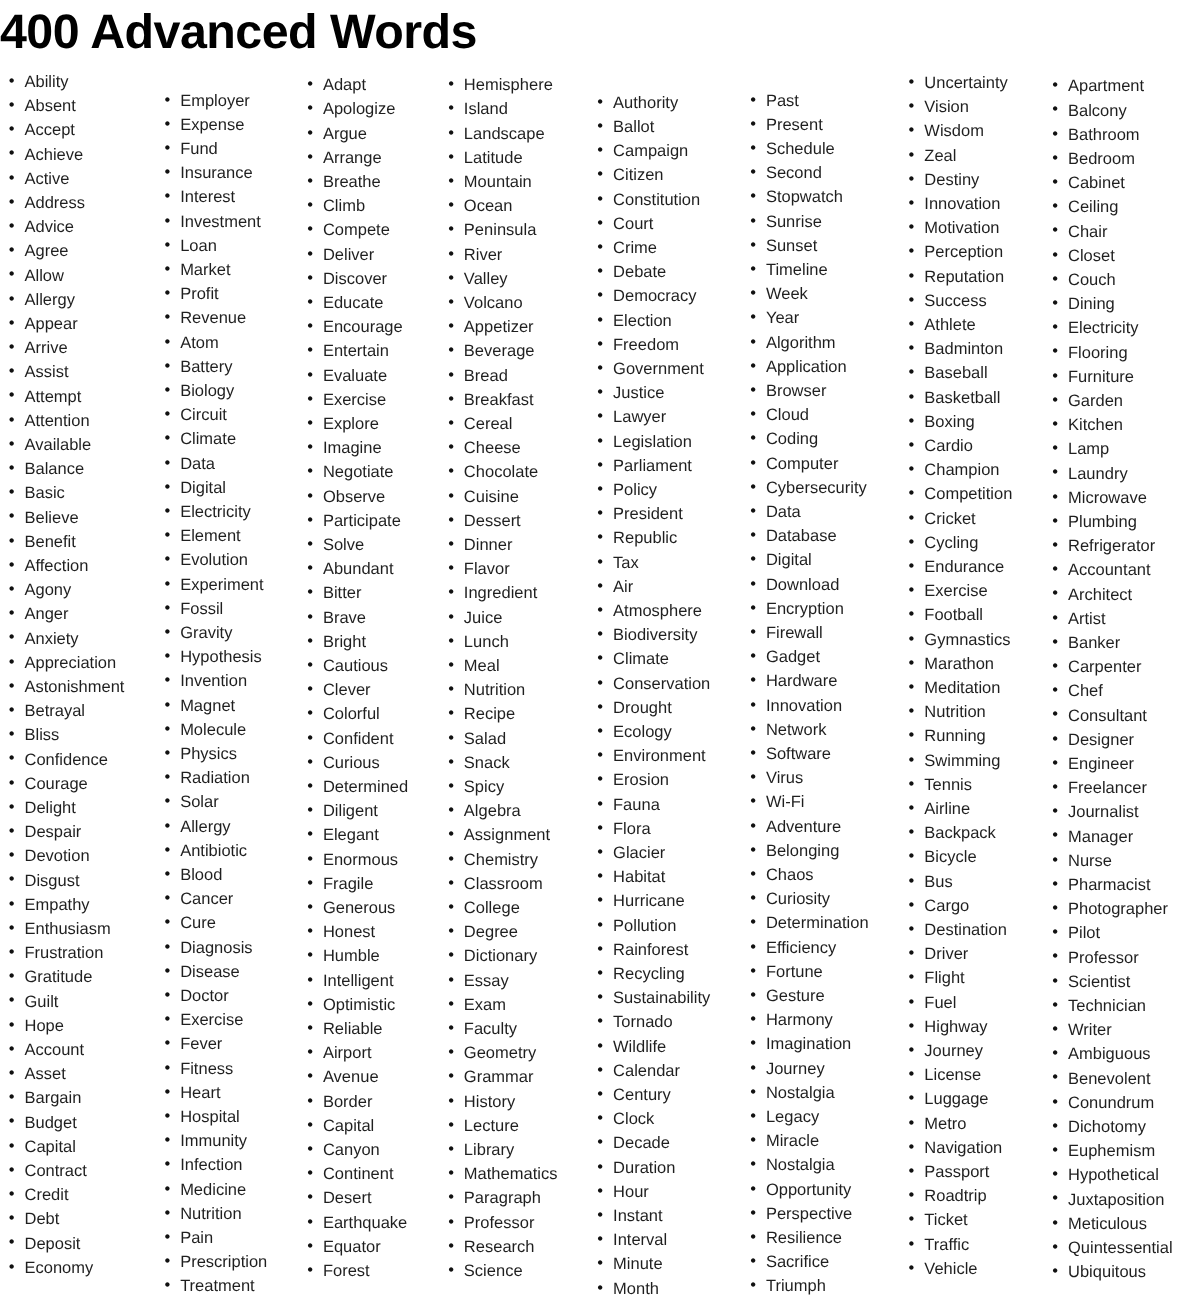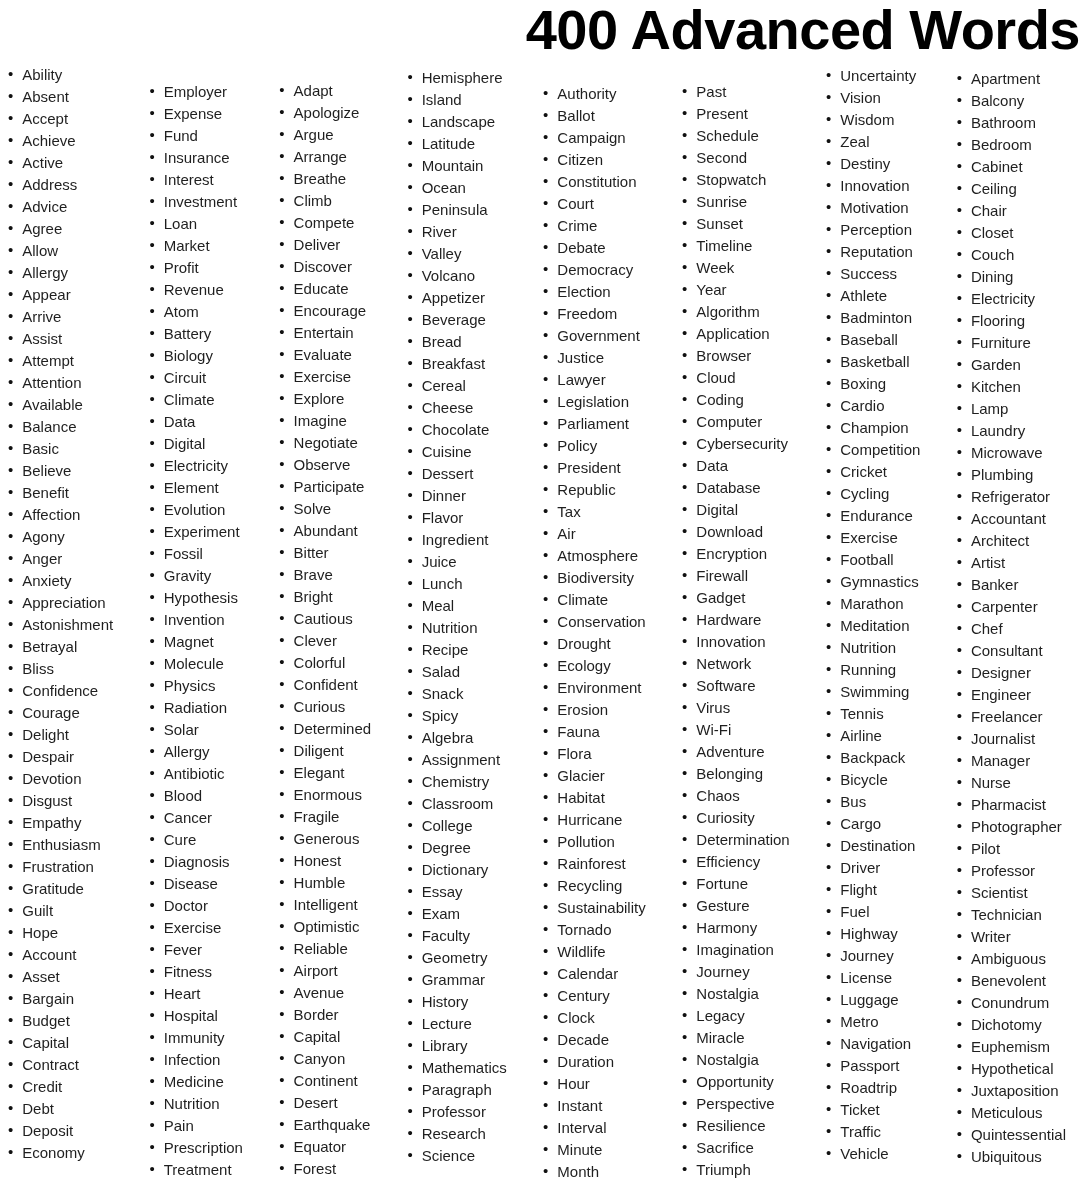--- a/index.html
+++ b/index.html
@@ -11,22 +11,22 @@
   }
   .page {
     width: 1080px;
     height: 1192px;
     background: #ffffff;
     overflow: hidden;
     box-sizing: border-box;
   }
   h1.title {
     margin: 4px 0 2px 0;
-    text-align: right;
-    font-size: 56px;
+    text-align: left;
+    font-size: 44px;
     line-height: 52px;
     font-weight: 800;
     letter-spacing: -0.5px;
     color: #000000;
     font-family: "Liberation Sans", sans-serif;
   }
   .columns {
     display: flex;
     justify-content: space-between;
     align-items: flex-start;
@@ -34,21 +34,21 @@
     box-sizing: border-box;
   }
   ul.word-column {
     list-style: none;
     margin: 0;
     padding: 0;
   }
   
   ul.word-column:nth-child(1) { margin-top: 0; }
   ul.word-column:nth-child(2) { margin-top: 17px; }
-  ul.word-column:nth-child(3) { margin-top: 16px; }
+  ul.word-column:nth-child(3) { margin-top: 3px; }
   ul.word-column:nth-child(4) { margin-top: 3px; }
   ul.word-column:nth-child(5) { margin-top: 19px; }
   ul.word-column:nth-child(6) { margin-top: 17px; }
   ul.word-column:nth-child(7) { margin-top: 1px; }
   ul.word-column:nth-child(8) { margin-top: 4px; }
   ul.word-column li {
     font-size: 15px;
     line-height: 22px;
     color: #1f1f1f;
     white-space: nowrap;

